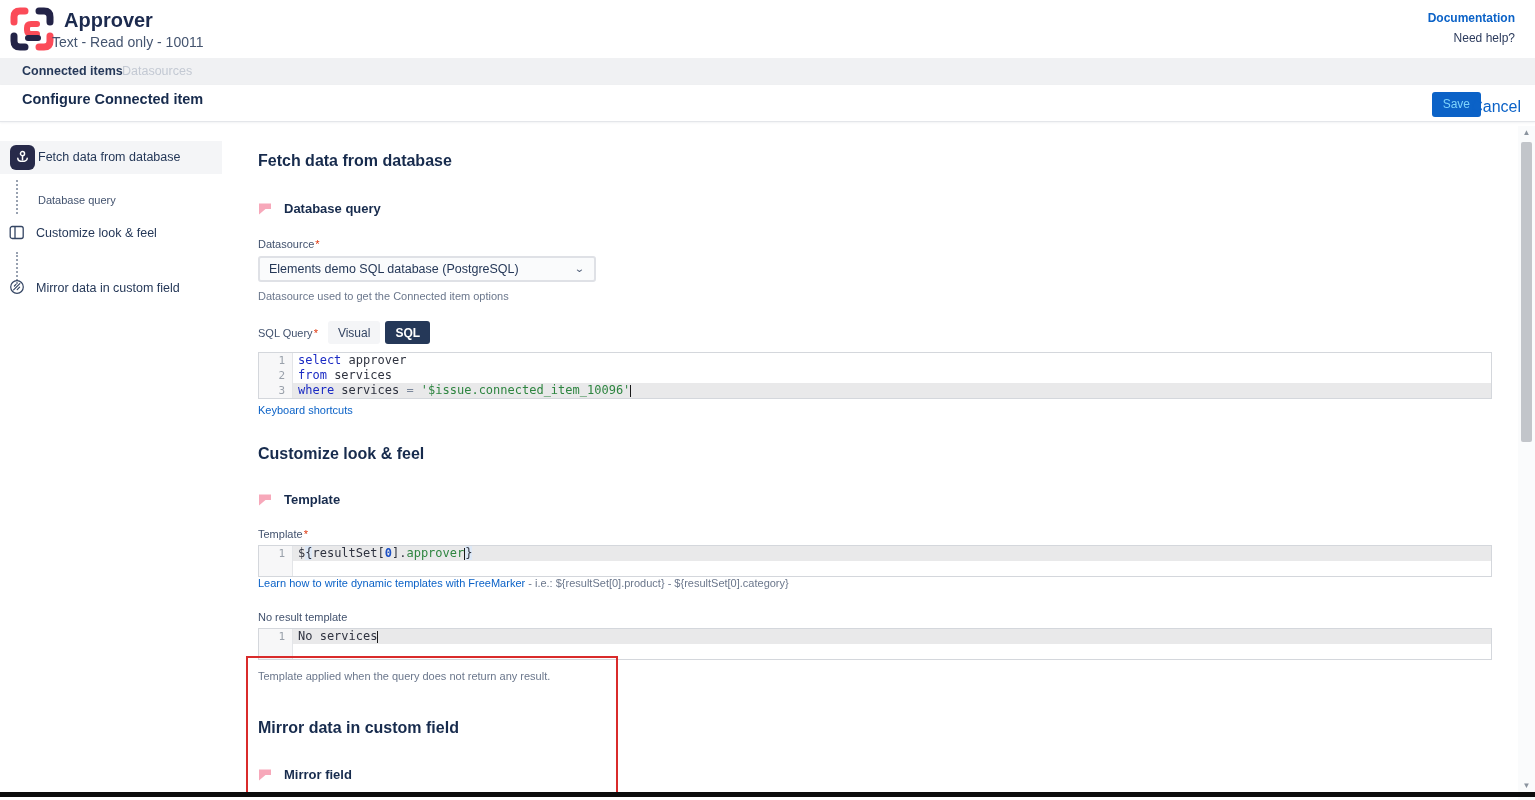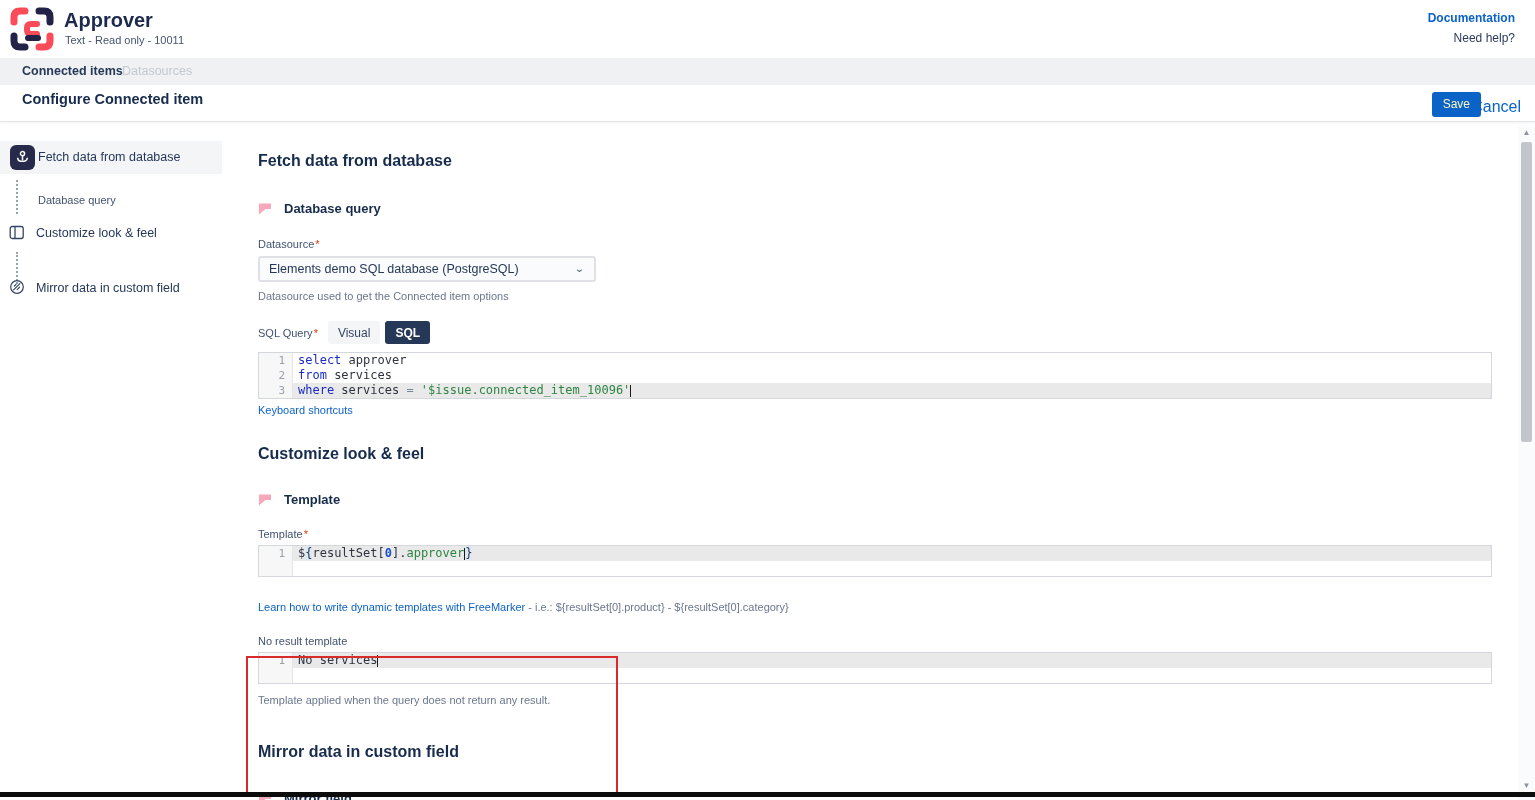--- a/index.html
+++ b/index.html
@@ -5,36 +5,36 @@
   * { margin:0; padding:0; box-sizing:border-box; }
   html,body { width:1535px; height:800px; }
   body {
     position:relative; overflow:hidden; background:#fff;
     font-family:"Liberation Sans", sans-serif; color:#172B4D;
   }
   
   .app-header { position:absolute; left:0; top:0; width:100%; height:58px; background:#fff; }
   .logo { position:absolute; left:10px; top:7px; width:44px; height:44px; }
   .app-title { position:absolute; left:64px; top:9px; font-size:20px; font-weight:bold; color:#1c2a4e; }
-  .app-subtitle { position:absolute; left:65px; top:34px; font-size:11px; color:#44546f; }
+  .app-subtitle { position:absolute; left:52px; top:34px; font-size:14px; color:#44546f; }
   .doc-link { position:absolute; right:20px; top:11px; font-size:12px; font-weight:bold; color:#0b62c7; cursor:pointer; }
   .need-help { position:absolute; right:20px; top:31px; font-size:12px; color:#2b3a5c; cursor:pointer; }
 
   
   .tab-strip { position:absolute; left:0; top:58px; width:100%; height:27px; background:#f0f1f3; }
   .tab { position:absolute; top:0; height:27px; line-height:27px; font-size:12.5px; cursor:pointer; }
   .tab-active { left:22px; color:#253858; font-weight:bold; }
   .tab-disabled { left:122px; color:#c3c9d3; }
 
   
   .config-bar { position:absolute; left:0; top:85px; width:100%; height:37px; background:#fff;
     border-bottom:1px solid #e4e6ea; box-shadow:0 1px 2px rgba(9,30,66,.06); }
   .config-title { position:absolute; left:22px; top:6px; font-size:14.5px; font-weight:bold; color:#172B4D; }
   .config-subtitle { position:absolute; left:22px; top:25px; font-size:11px; color:#6b778c; }
-  .save-btn { position:absolute; right:54px; top:7px; height:25px; padding:0 11px; background:#0b62c7; color:#fef9c3;
+  .save-btn { position:absolute; right:54px; top:7px; height:25px; padding:0 11px; background:#0b62c7; color:#7dd3fc;
     font-size:12px; border:none; border-radius:3px; line-height:25px; cursor:pointer; }
   .cancel-link { position:absolute; right:14px; top:13px; font-size:16px; color:#0b62c7; cursor:pointer; }
 
   
   .step-row1 { position:absolute; left:0; top:141px; width:222px; height:33px; background:#f4f5f7; cursor:pointer; }
   .step1-icon { position:absolute; left:10px; top:145px; width:25px; height:25px; background:#272a4a; border-radius:6px;
     display:flex; align-items:center; justify-content:center; }
   .step1-label { position:absolute; left:38px; top:150px; font-size:12.5px; color:#253858; }
   .connector { position:absolute; left:16px; width:0; border-left:2px dotted #98a1b0; }
   .conn1 { top:180px; height:34px; }
@@ -224,21 +224,21 @@
       <div class="cm-row cm-active">
         <span class="cm-gutter">1</span>
         <span class="cm-code"><span class="tok-plain">$</span><span class="tok-bracket">{</span><span class="tok-plain">resultSet</span><span class="tok-plain">[</span><span class="tok-num">0</span><span class="tok-plain">]</span><span class="tok-plain">.</span><span class="tok-str">approver</span><span class="tok-caret"></span><span class="tok-bracket">}</span></span>
       </div>
       <div class="cm-row">
         <span class="cm-gutter"></span>
         <span class="cm-code"></span>
       </div>
     </div>
 
-  <div class="help" style="margin-top:24px;">
+  <div class="help" style="margin-top:0;">
     <span class="link">Learn how to write dynamic templates with FreeMarker</span><span> - i.e.: ${resultSet[0].product} - ${resultSet[0].category}</span>
   </div>
 
   <div class="field-label lbl-noresult">No result template</div>
   <div class="cm" style="margin-top:5px;">
       <div class="cm-row cm-active">
         <span class="cm-gutter">1</span>
         <span class="cm-code"><span class="tok-plain">No services</span><span class="tok-caret"></span></span>
       </div>
       <div class="cm-row">

